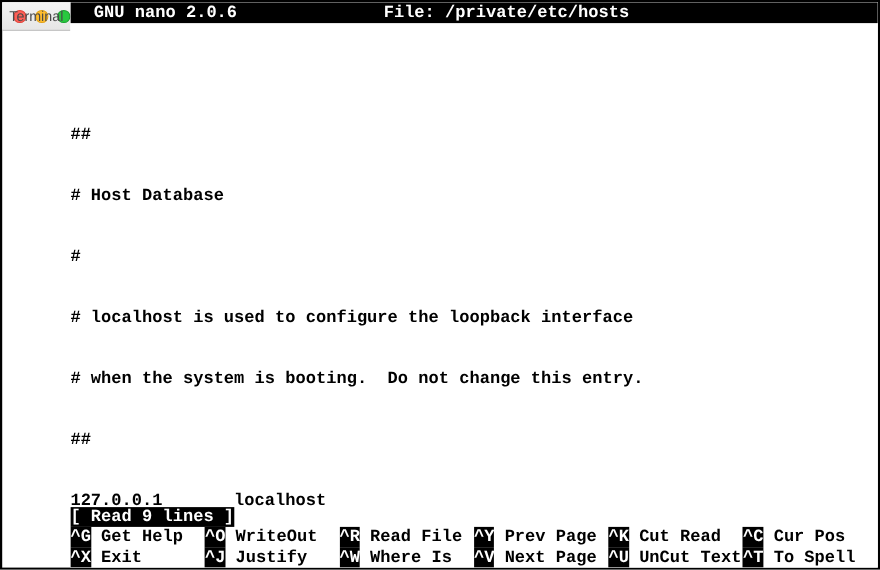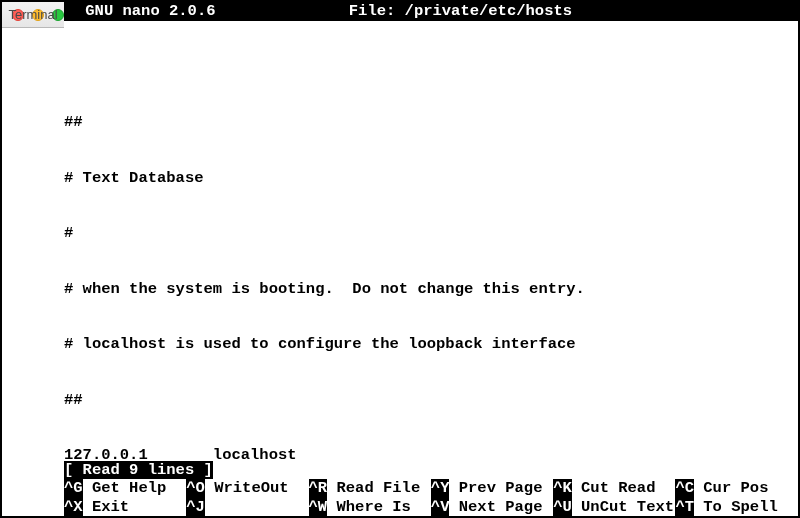--- a/index.html
+++ b/index.html
@@ -131,24 +131,24 @@
     <div class="header-bar">
       <span class="header-left"> GNU nano 2.0.6 </span>
       <span class="header-spacer"></span>
       <span class="header-center">File: /private/etc/hosts</span>
       <span class="header-spacer"></span>
     </div>
 
     <div class="content">
       <div class="content-line">&nbsp;</div>
       <div class="content-line">##</div>
-      <div class="content-line"># Text Database</div>
+      <div class="content-line"># Host Database</div>
       <div class="content-line">#</div>
+      <div class="content-line"># localhost is used to configure the loopback interface</div>
       <div class="content-line"># when the system is booting.  Do not change this entry.</div>
-      <div class="content-line"># localhost is used to configure the loopback interface</div>
       <div class="content-line">##</div>
       <div class="content-line">127.0.0.1       localhost</div>
       
       
     </div>
 
     <div class="status-wrap">
       <span class="status-pill">[ Read 9 lines ]</span>
     </div>
 
@@ -179,20 +179,21 @@
           <span class="sc-label"> Cur Pos</span>
         </div>
       </div>
       <div class="sc-row">
         <div class="sc-cell">
           <span class="sc-key">^X</span>
           <span class="sc-label"> Exit     </span>
         </div>
         <div class="sc-cell">
           <span class="sc-key">^J</span>
+          <span class="sc-label"> Justify  </span>
         </div>
         <div class="sc-cell">
           <span class="sc-key">^W</span>
           <span class="sc-label"> Where Is </span>
         </div>
         <div class="sc-cell">
           <span class="sc-key">^V</span>
           <span class="sc-label"> Next Page </span>
         </div>
         <div class="sc-cell">

